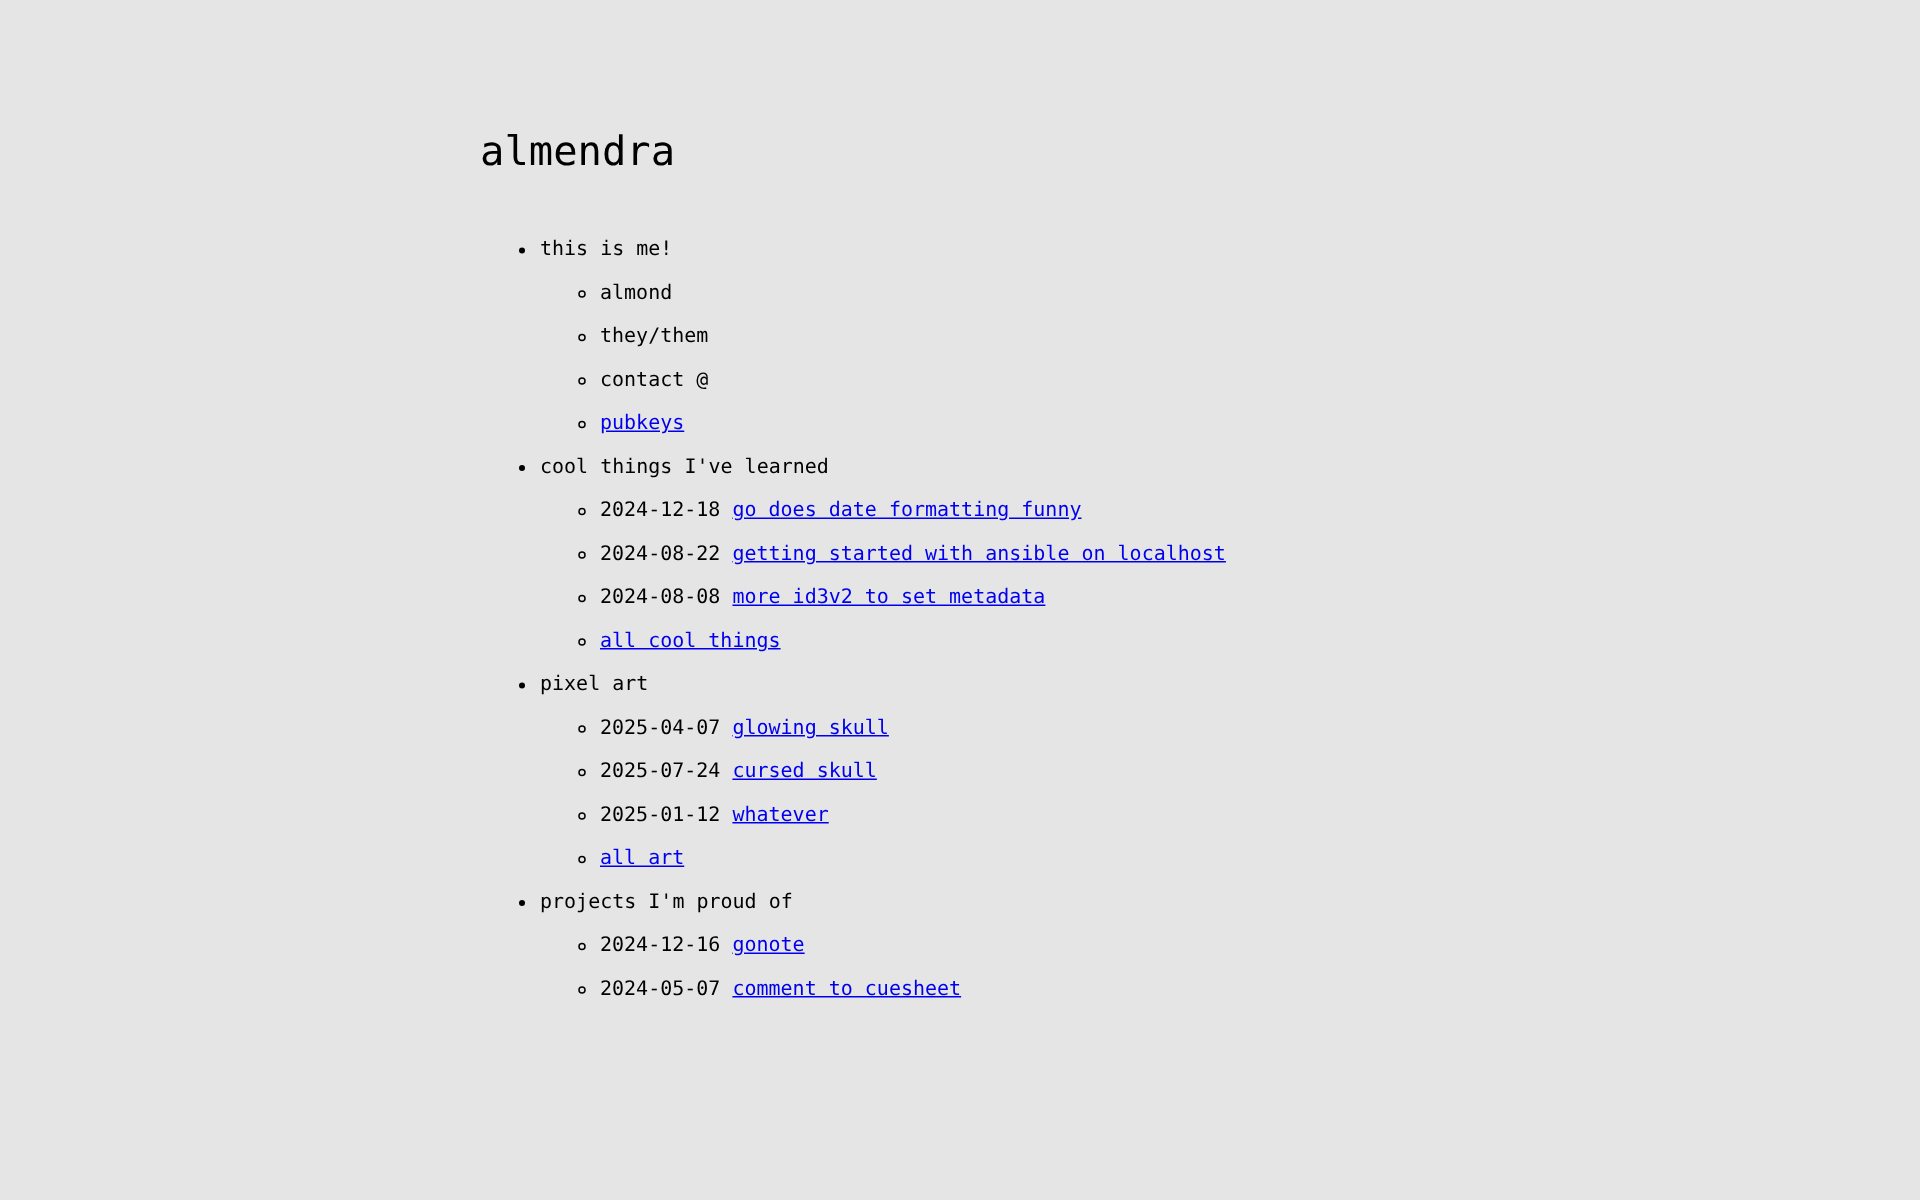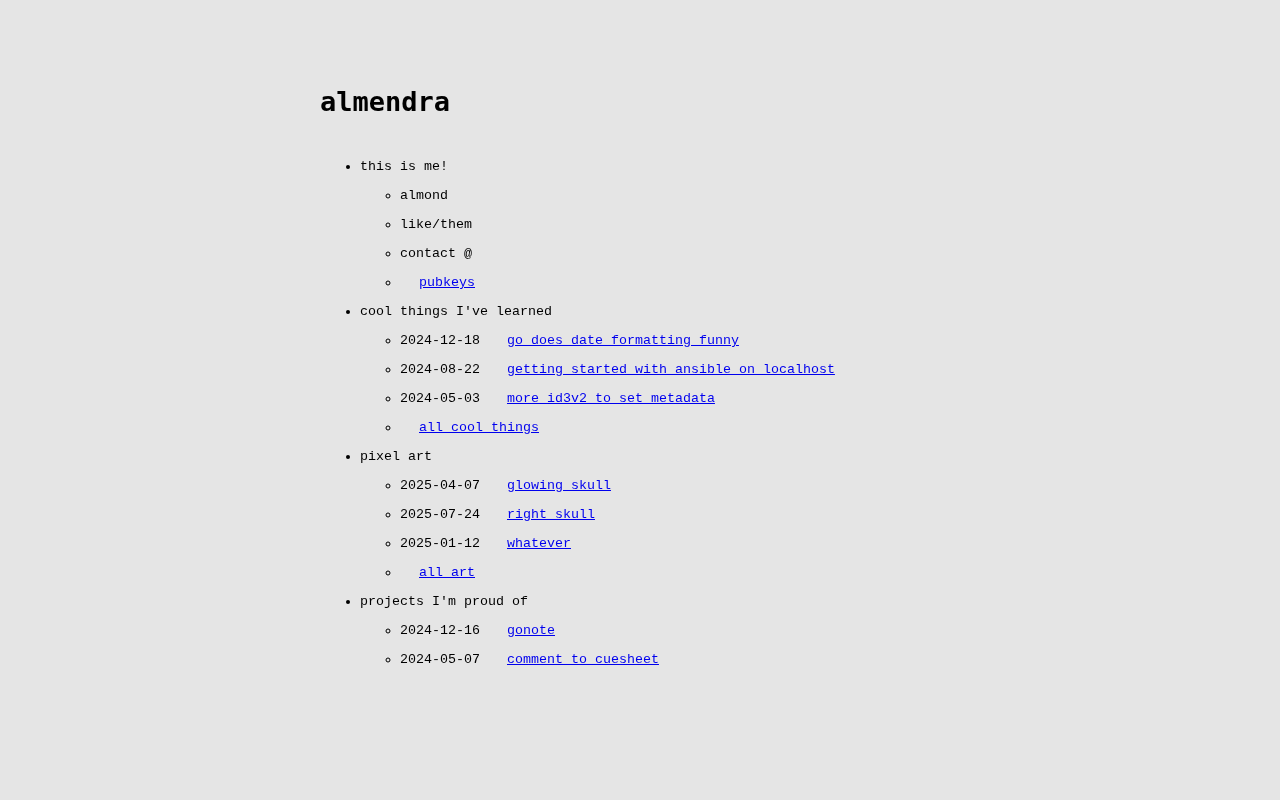--- a/index.html
+++ b/index.html
@@ -23,21 +23,21 @@
     overflow: hidden;
   }
   .container {
     max-width: 640px;
     margin: 0 auto;
     padding-top: 86px;
     padding-bottom: 40px;
   }
   h1 {
     font-size: 27px;
-    font-weight: bold;
+    font-weight: normal;
     line-height: 32px;
     margin: 0 0 34px 0;
   }
   p {
     margin: 0 0 13px 0;
   }
   ul {
     margin: 13px 0;
     padding-left: 40px;
     line-height: 29px;
@@ -46,26 +46,24 @@
   ul ul {
     margin: 0;
     list-style-type: circle;
   }
   ul ul ul {
     list-style-type: square;
   }
   li {
     margin: 0;
     padding: 0;
-    font-family: Liberation Mono, monospace;
   }
   a {
     color: #0000ee;
     text-decoration: underline;
-    margin-left: 19px;
   }
   .date {
     color: #000000;
   }
 </style>
 </head>
 <body>
 
 <div class="container">
 
@@ -73,41 +71,41 @@
 
 
   <ul>
 
     <li>
       <span>this is me!</span>
       <ul>
         <li>
           <span>almond</span>
         </li>
-        <li><span>like/them</span></li>
+        <li><span>they/them</span></li>
         <li><span>contact @</span></li>
         <li><a href="#">pubkeys</a></li>
       </ul>
     </li>
 
     <li>
       <span>cool things I've learned</span>
       <ul>
         <li><span class="date">2024-12-18</span> <a href="#">go does date formatting funny</a></li>
         <li><span class="date">2024-08-22</span> <a href="#">getting started with ansible on localhost</a></li>
-        <li><span class="date">2024-05-03</span> <a href="#">more id3v2 to set metadata</a></li>
+        <li><span class="date">2024-08-08</span> <a href="#">more id3v2 to set metadata</a></li>
         <li><a href="#">all cool things</a></li>
       </ul>
     </li>
 
     <li>
       <span>pixel art</span>
       <ul>
         <li><span class="date">2025-04-07</span> <a href="#">glowing skull</a></li>
-        <li><span class="date">2025-07-24</span> <a href="#">right skull</a></li>
+        <li><span class="date">2025-07-24</span> <a href="#">cursed skull</a></li>
         <li><span class="date">2025-01-12</span> <a href="#">whatever</a></li>
         <li><a href="#">all art</a></li>
       </ul>
     </li>
 
     <li>
       <span>projects I'm proud of</span>
       <ul>
         <li><span class="date">2024-12-16</span> <a href="#">gonote</a></li>
         <li><span class="date">2024-05-07</span> <a href="#">comment to cuesheet</a></li>

